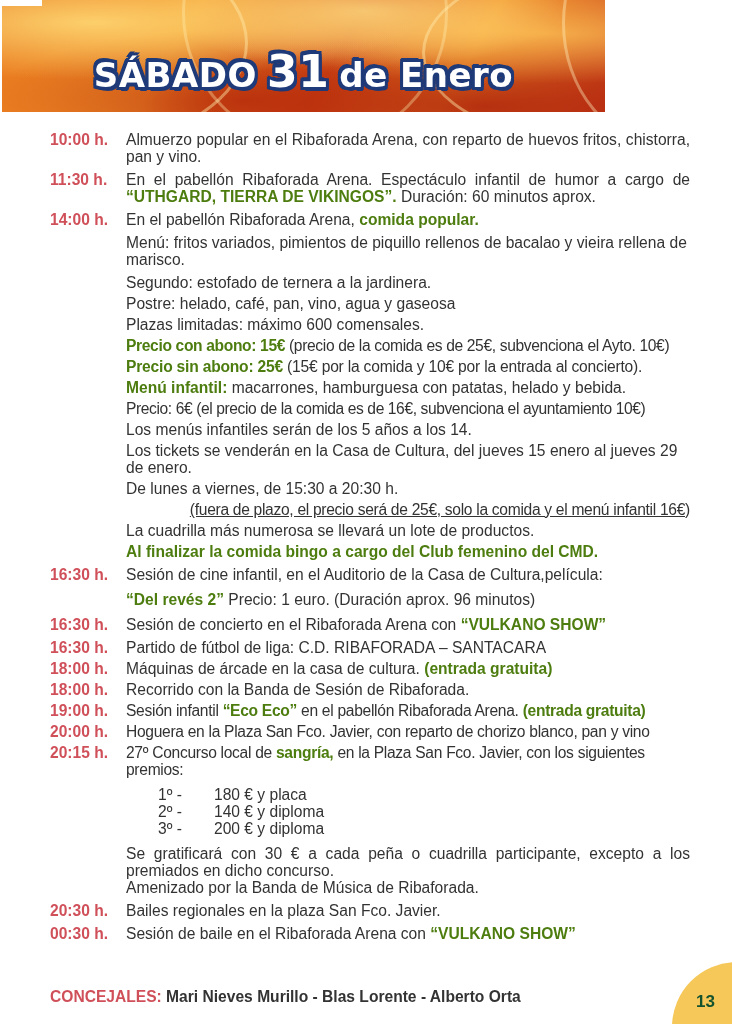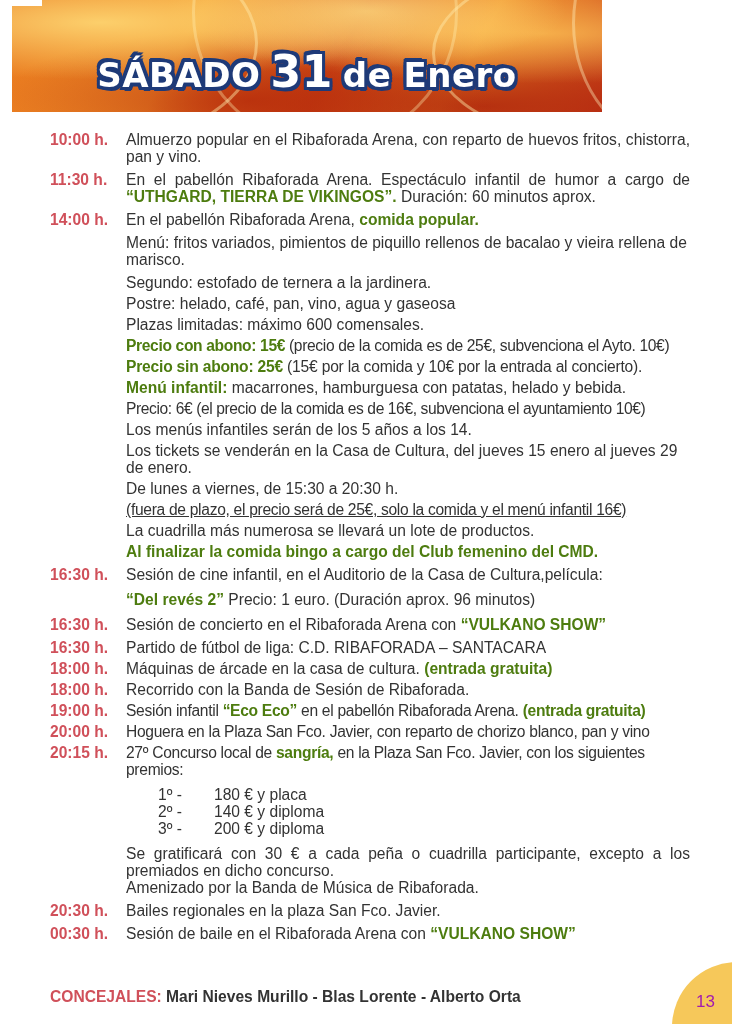--- a/index.html
+++ b/index.html
@@ -3,29 +3,30 @@
 <meta charset="utf-8">
 <style>
   html, body { margin: 0; padding: 0; }
   body {
     width: 732px; height: 1024px; overflow: hidden; position: relative;
     background: #ffffff;
     font-family: "Liberation Sans", sans-serif;
     color: #333333;
   }
   .banner {
-    position: absolute; left: 12px; top: 0; width: 590px; height: 112px;
+    position: absolute; left: 2px; top: 0; width: 590px; height: 112px;
     background:
       radial-gradient(ellipse at 15% 20%, rgba(255,220,120,0.85) 0%, rgba(255,180,60,0) 45%),
       radial-gradient(ellipse at 60% 10%, rgba(255,230,140,0.7) 0%, rgba(255,150,40,0) 40%),
       radial-gradient(ellipse at 90% 30%, rgba(255,200,90,0.7) 0%, rgba(240,120,30,0) 45%),
       radial-gradient(ellipse at 40% 90%, rgba(180,40,10,0.8) 0%, rgba(200,60,20,0) 50%),
       radial-gradient(ellipse at 80% 95%, rgba(170,30,10,0.8) 0%, rgba(200,60,20,0) 50%),
       linear-gradient(120deg, #e8761e 0%, #f2952a 30%, #d9561a 55%, #f0902a 75%, #c8401a 100%);
     overflow: hidden;
+    padding-left: 13px;
   }
   .banner .wave {
     position: absolute; border-radius: 50%;
     border: 3px solid rgba(255,235,170,0.45);
   }
   .corner-white {
     position: absolute; left: 0; top: 0; width: 42px; height: 6px; background: #fff;
   }
   .banner-title {
     position: absolute; left: 0; right: 0; top: 46px; text-align: center;
@@ -60,21 +61,21 @@
   .prize .pos { width: 56px; }
   .footer {
     position: absolute; left: 50px; top: 988px; font-size: 15.6px; font-weight: bold;
   }
   .footer .lbl { color: #d0505a; }
   .page-badge {
     position: absolute; left: 672px; top: 962px; width: 130px; height: 130px;
     border-radius: 50%; background: #f6c85a;
   }
   .page-num {
-    position: absolute; left: 696px; top: 992px; font-size: 17px; font-weight: normal; color: #a21caf;
+    position: absolute; left: 696px; top: 992px; font-size: 17px; font-weight: bold; color: #14532d;
   }
 </style>
 </head>
 <body>
 
 <div class="banner">
   <div class="wave" style="left:-80px;top:-60px;width:320px;height:200px;"></div>
   <div class="wave" style="left:180px;top:-120px;width:260px;height:260px;border-color:rgba(255,240,180,0.35);"></div>
   <div class="wave" style="left:420px;top:-40px;width:360px;height:180px;"></div>
   <div class="wave" style="left:560px;top:-100px;width:200px;height:240px;border-color:rgba(255,240,190,0.4);"></div>
@@ -107,21 +108,21 @@
     <div class="sub">Segundo: estofado de ternera a la jardinera.</div>
     <div class="sub">Postre: helado, café, pan, vino, agua y gaseosa</div>
     <div class="sub">Plazas limitadas: máximo 600 comensales.</div>
     <div class="sub" style="letter-spacing:-0.35px;"><b>Precio con abono: 15€</b><span> (precio de la comida es de 25€, subvenciona el Ayto. 10€)</span></div>
     <div class="sub" style="letter-spacing:-0.2px;"><b>Precio sin abono:  25€</b><span> (15€ por la comida y 10€ por la entrada al concierto).</span></div>
     <div class="sub"><b>Menú infantil:</b><span> macarrones, hamburguesa con patatas, helado y bebida.</span></div>
     <div class="sub" style="letter-spacing:-0.4px;">Precio: 6€ (el precio de la comida es de 16€, subvenciona el ayuntamiento 10€)</div>
     <div class="sub">Los menús infantiles serán de los 5 años a los 14.</div>
     <div class="sub">Los tickets se venderán en la Casa de Cultura, del jueves 15 enero al jueves 29 de enero.</div>
     <div class="sub">De lunes a viernes, de 15:30 a 20:30 h.</div>
-    <div class="sub u" style="letter-spacing:-0.3px;">(fuera de plazo, el precio será de 25€, solo la comida y el menú infantil 16€)</div>
+    <div class="sub u" style="letter-spacing:-0.3px;text-align:right;">(fuera de plazo, el precio será de 25€, solo la comida y el menú infantil 16€)</div>
     <div class="sub">La cuadrilla más numerosa se llevará un lote de productos.</div>
     <div class="sub" style="margin-bottom:6px;"><b>Al finalizar la comida bingo a cargo del Club femenino del CMD.</b></div>
   </div>
 
   <div class="row" style="margin-bottom:8px;">
     <div class="time">16:30 h.</div>
     <div class="desc">Sesión de cine infantil, en el Auditorio de la Casa de Cultura,película:</div>
   </div>
   <div class="indent" style="margin-bottom:8px;"><b>“Del revés 2”</b><span> Precio: 1 euro. (Duración aprox. 96 minutos)</span></div>
 

